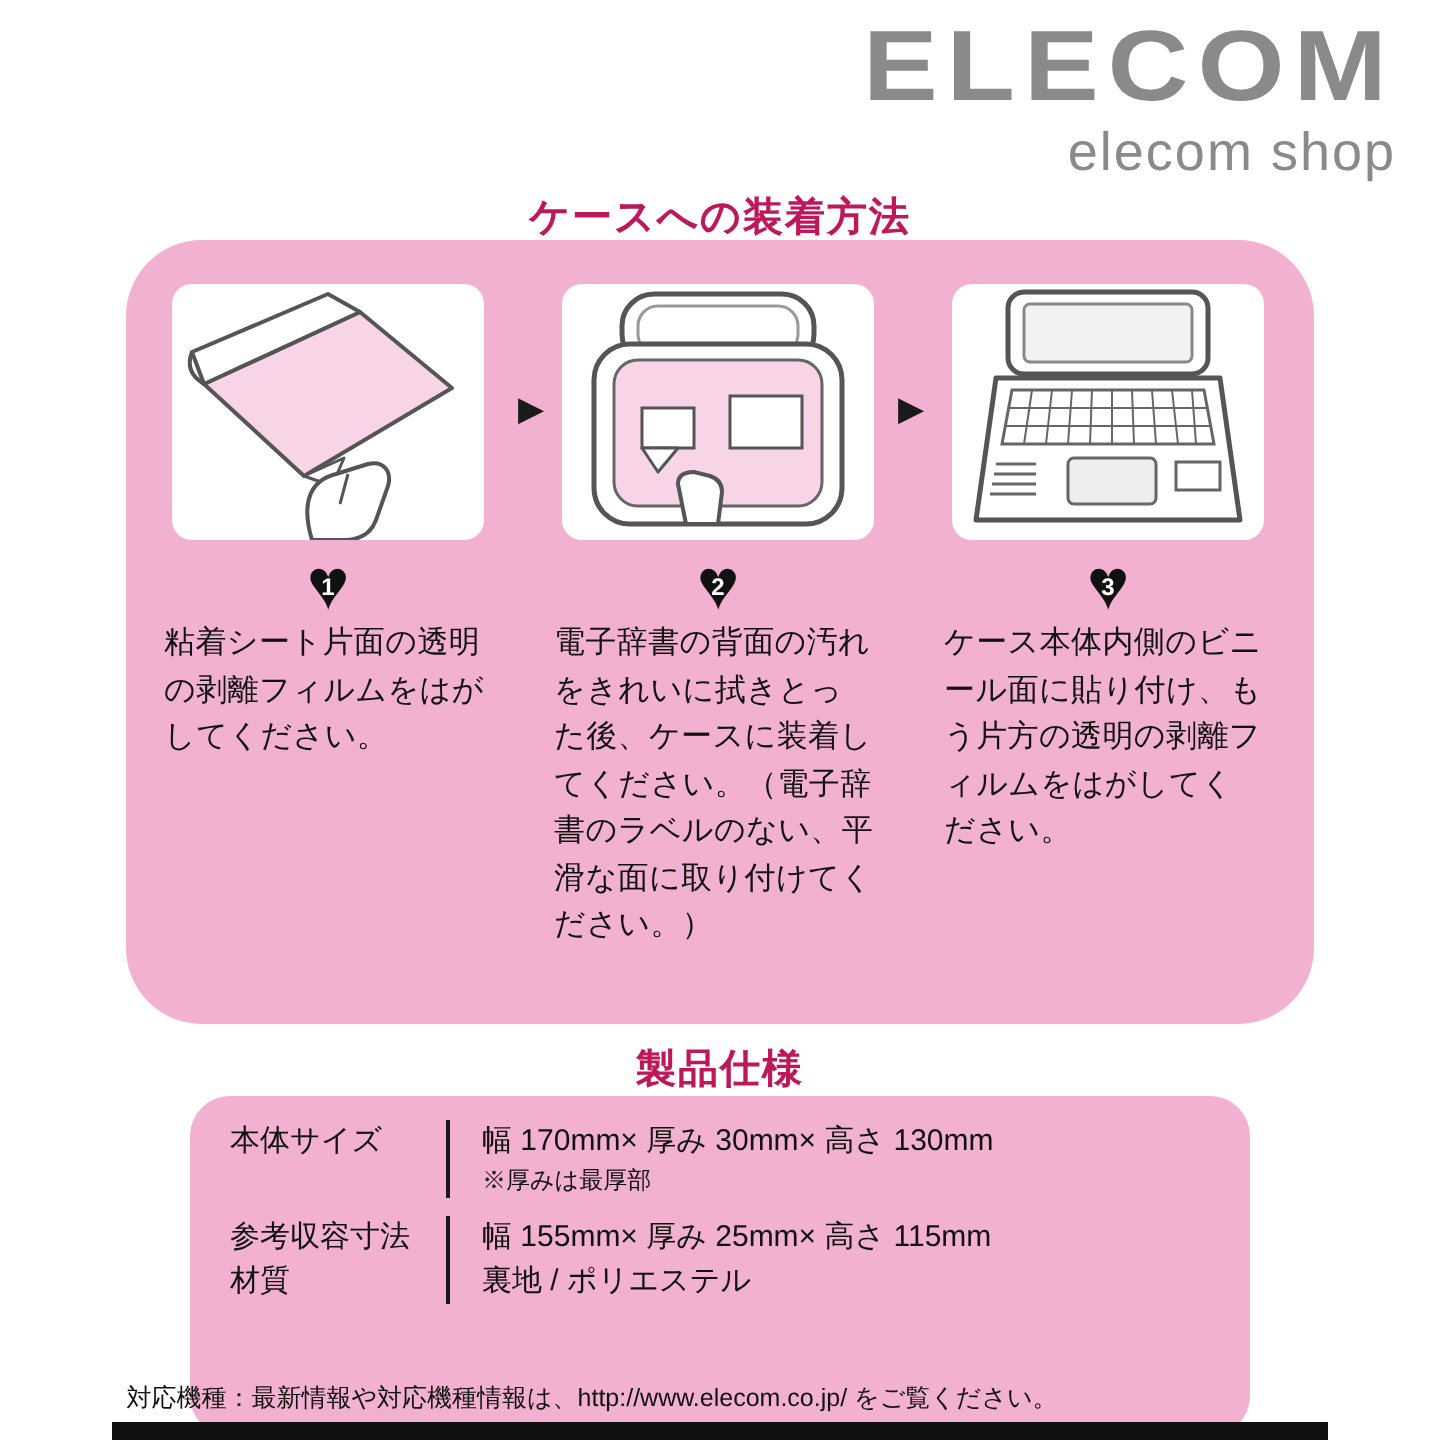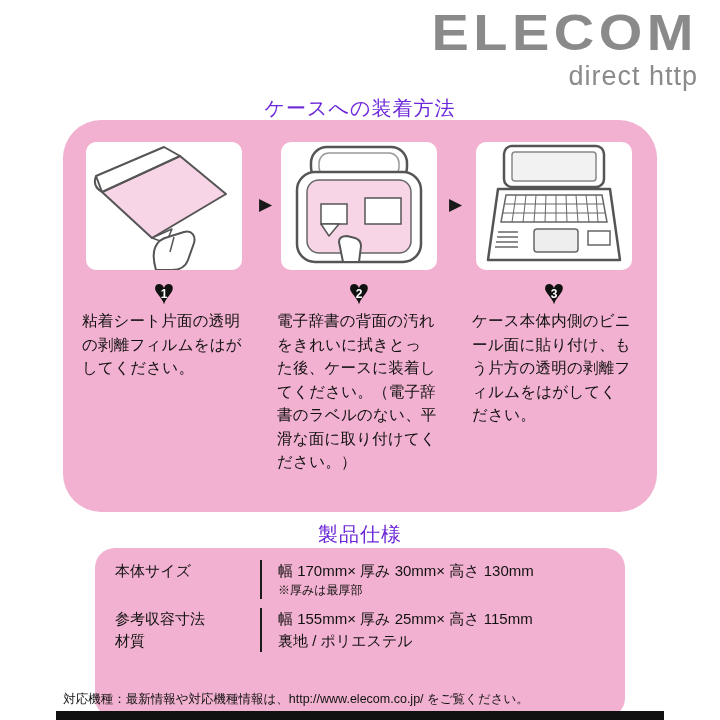--- a/index.html
+++ b/index.html
@@ -13,21 +13,21 @@
   }
   .brand { position:absolute; top:8px; right:22px; text-align:right; }
   .logo {
     font-size:50px; font-weight:800; color:#8a8a8a; letter-spacing:4px;
     line-height:1; transform:scaleX(1.12); transform-origin:right center;
   }
   .tagline { font-size:27px; color:#8a8a8a; margin-top:3px; letter-spacing:1px; }
 
   .sec-title {
     position:absolute; left:0; width:720px; text-align:center;
-    font-size:20px; font-weight:normal; letter-spacing:1px; color:#6d28d9;
+    font-size:20px; font-weight:bold; letter-spacing:1px; color:#be185d;
   }
   .t1 { top:95px; }
   .t2 { top:521px; }
 
   .attach-box {
     position:absolute; left:63px; top:120px; width:594px; height:392px;
     background:#f2b1d0; border-radius:38px;
   }
   .panels-row, .hearts-row, .texts-row {
     display:grid; grid-template-columns:repeat(3,172px); column-gap:23px;
@@ -64,42 +64,42 @@
   .specs-box {
     position:absolute; left:95px; top:548px; width:530px; height:170px;
     background:#f2b1d0; border-radius:20px;
     padding:12px 20px; display:flex; flex-direction:column; gap:9px;
   }
   .spec-group { display:flex; align-items:stretch; }
   .labels { width:108px; flex:none; display:flex; flex-direction:column; }
   .labels div { line-height:22px; font-size:15px; }
   .values {
     border-left:2px solid #1a1a1a; padding-left:16px;
-    display:flex; flex-direction:column; flex:1;margin-left:37px;
+    display:flex; flex-direction:column; flex:1;
   }
   .values .v { line-height:22px; font-size:15px; }
   .values .note { line-height:17px; font-size:12px; }
 
   .footer-note {
     position:absolute; top:691px; left:0; width:592px; text-align:center;
     font-size:12.5px; color:#111;
   }
   .bottom-bar {
     position:absolute; left:56px; top:711px; width:608px; height:9px;
     background:#111;
   }
 </style>
 </head>
 <body>
 
 <div class="page">
 
   <header class="brand">
     <div class="logo">ELECOM</div>
-    <div class="tagline">direct http</div>
+    <div class="tagline">elecom shop</div>
   </header>
 
   <h1 class="sec-title t1">ケースへの装着方法</h1>
 
   <section class="attach-box">
     <div class="panels-row">
       <div class="panel">
         <svg viewBox="0 0 156 128" width="156" height="128">
           <polygon points="16,50 94,14 140,52 66,96" fill="#f7d4e6" stroke="#555" stroke-width="2" stroke-linejoin="round"></polygon>
           <polygon points="16,50 94,14 78,5 10,34" fill="#ffffff" stroke="#555" stroke-width="2" stroke-linejoin="round"></polygon>

